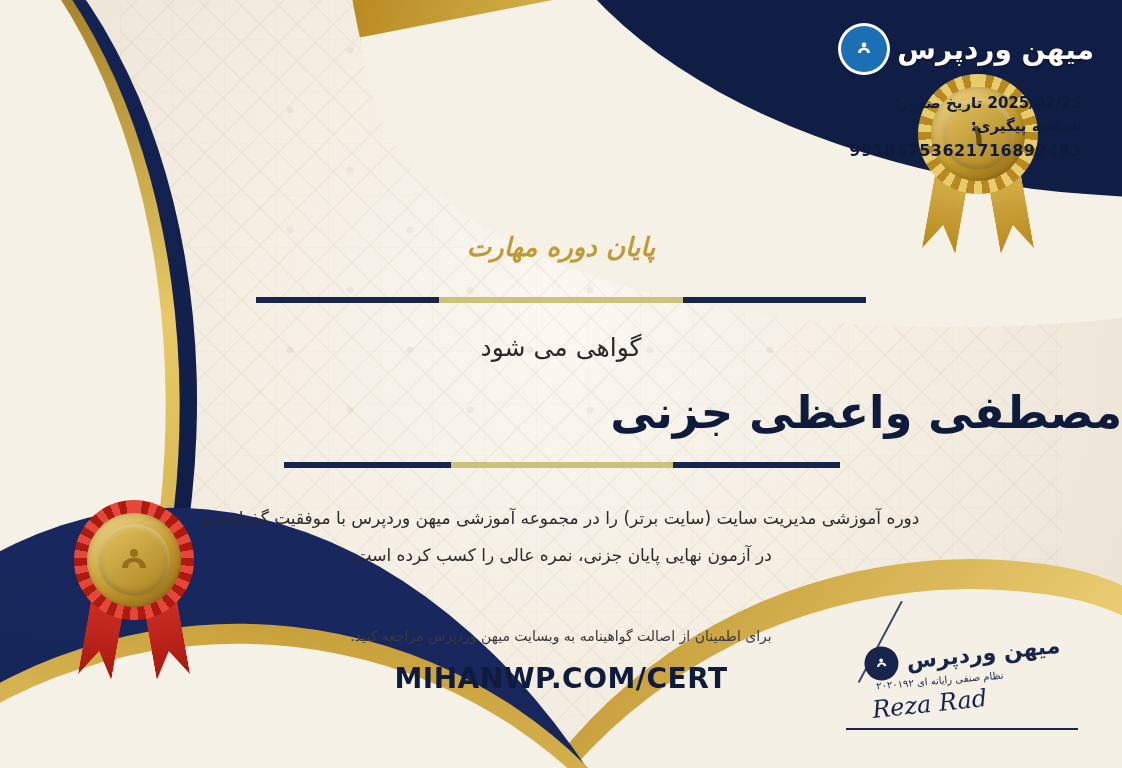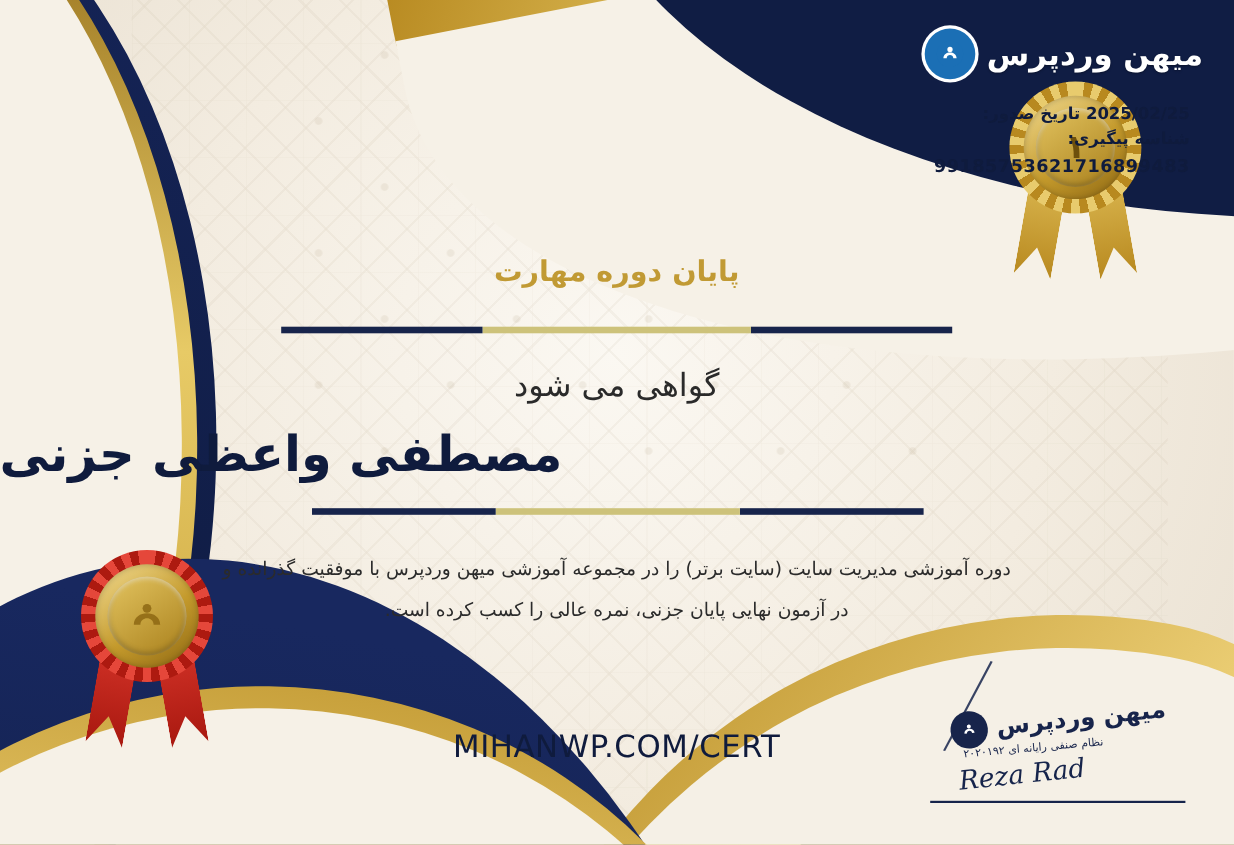--- a/index.html
+++ b/index.html
@@ -201,47 +201,48 @@
     letter-spacing: -1px;
   }
   .title-sub {
     position: absolute;
     top: 232px; left: 0; right: 0;
     text-align: center;
     font-size: 26px;
     font-weight: bold;
     color: #c19a34;
     z-index: 30;
+    font-style: italic;
   }
 
   
   .divider {
     position: absolute;
     display: flex;
     z-index: 30;
     height: 6px;
   }
   .divider .seg { height: 100%; }
   .divider.top { top: 297px; left: 256px; width: 610px; }
   .divider.bottom { top: 462px; left: 284px; width: 556px; }
   .seg-navy { background: #17244b; }
   .seg-gold { background: #cdc27a; }
 
   .line-certify {
     position: absolute;
     top: 333px; left: 0; right: 0;
     text-align: center;
-    font-size: 29px;
+    font-size: 25px;
     color: #2a2a2a;
     z-index: 30;
   }
   .recipient {
     position: absolute;
     top: 386px; left: 0; right: 0;
-    text-align: left;
+    text-align: right;
     font-size: 45px;
     font-weight: bold;
     color: #0f1b3d;
     z-index: 30;
   }
 
   .body-text {
     position: absolute;
     top: 500px; left: 200px; right: 200px;
     text-align: center;
@@ -257,21 +258,21 @@
     text-align: center;
     font-size: 14px;
     color: #3a3a3a;
     z-index: 30;
   }
   .verify-url {
     position: absolute;
     top: 662px; left: 0; right: 0;
     text-align: center;
     font-size: 28px;
-    font-weight: normal;
+    font-weight: bold;
     color: #0f1b3d;
     letter-spacing: .5px;
     direction: ltr;
     z-index: 30;
   }
 
   
   .rosette { position: absolute; z-index: 35; }
   .rosette .ribbons {
     position: absolute; left: 50%; top: 58px;
@@ -421,20 +422,21 @@
   <div class="recipient">مصطفی واعظی جزنی</div>
 
   <div class="divider bottom">
     <div class="seg seg-navy" style="width:30%"></div>
     <div class="seg seg-gold" style="width:40%"></div>
     <div class="seg seg-navy" style="width:30%"></div>
   </div>
 
   <div class="body-text">دوره آموزشی مدیریت سایت (سایت برتر) را در مجموعه آموزشی میهن وردپرس با موفقیت گذرانده و در آزمون نهایی پایان جزنی، نمره عالی را کسب کرده است.</div>
 
+  <div class="verify-note">برای اطمینان از اصالت گواهینامه به وبسایت میهن وردپرس مراجعه کنید.</div>
   <div class="verify-url">MIHANWP.COM/CERT</div>
 
   <div class="rosette tr" style="width:120px;height:200px;">
     <div class="ribbons">
       <div class="ribbon gold left"></div>
       <div class="ribbon gold right"></div>
     </div>
     <div class="disc-outer gold"></div>
     <div class="disc-mid"></div>
     <div class="disc-inner">۱</div>

